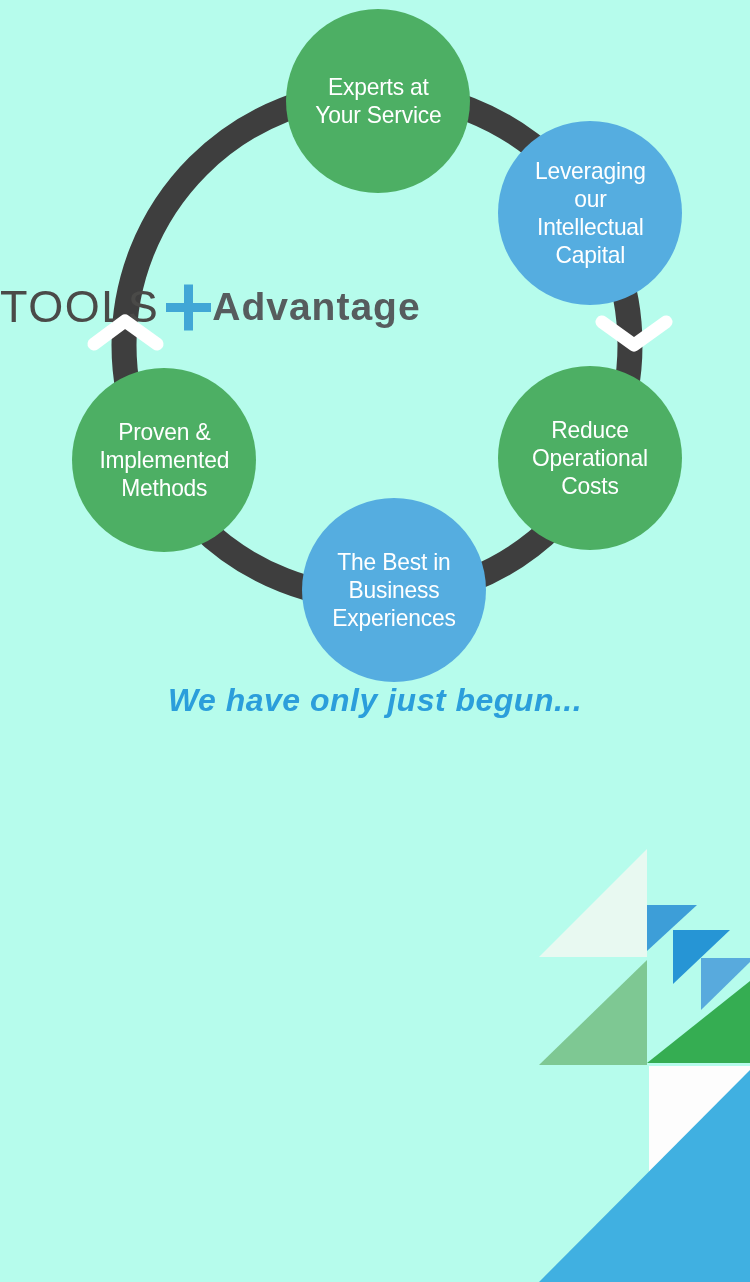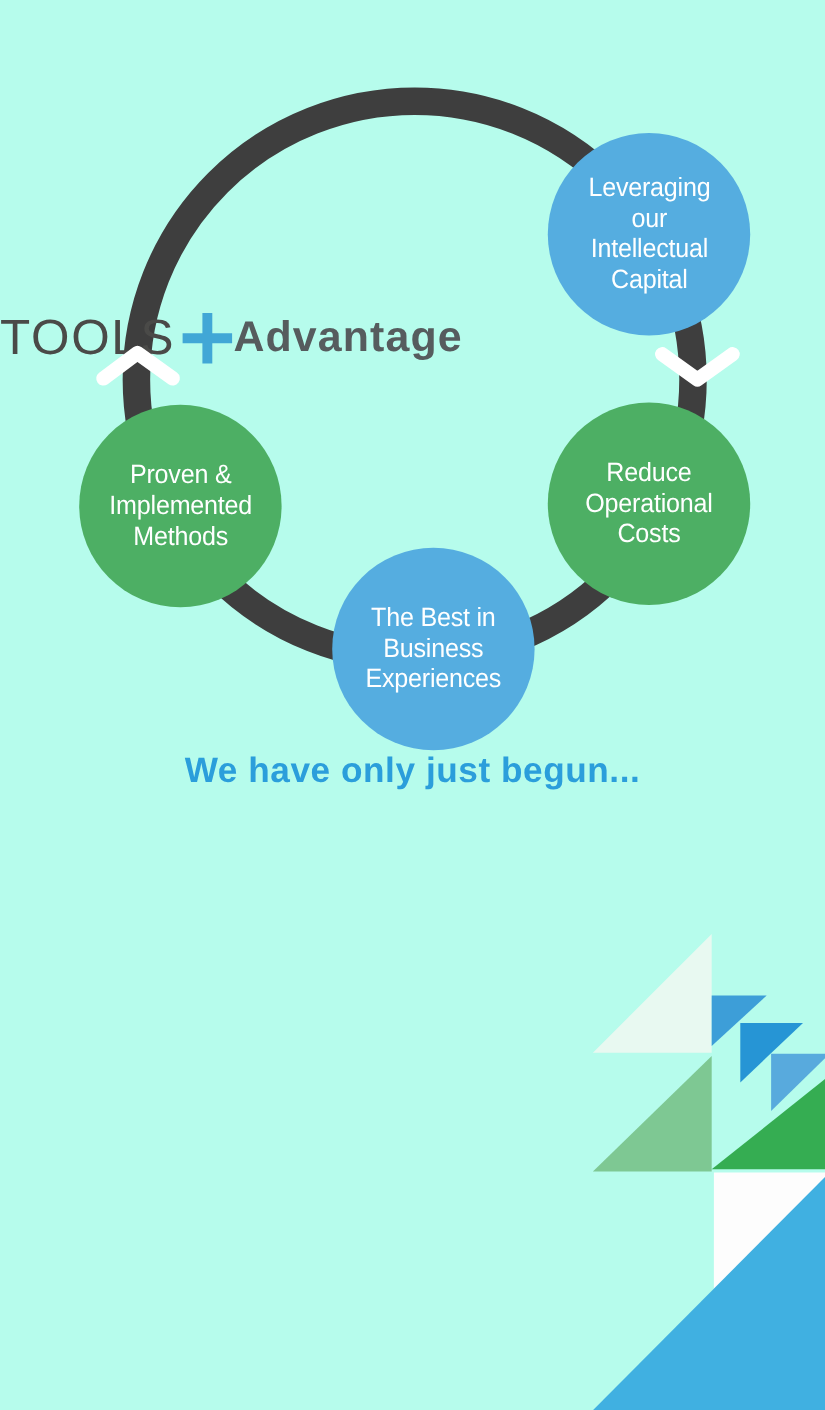--- a/index.html
+++ b/index.html
@@ -43,21 +43,21 @@
   .plus-icon path{stroke:var(--plus);stroke-width:9px;fill:none;}
   .center-subtitle{
     margin-top:1px;font-size:39px;font-weight:700;letter-spacing:1px;
     color:var(--subtitle-text);
     text-align:right;
   }
 
   
   .tagline{
     position:absolute;left:0;top:682px;width:750px;text-align:center;z-index:3;
-    font-size:32px;font-weight:700;letter-spacing:0.5px;
+    font-size:32px;font-style:italic;font-weight:700;letter-spacing:0.5px;
     color:var(--tagline-text);
   }
 
   
   .corner-decoration{position:absolute;left:500px;top:830px;z-index:0;}
   .tri-pale{fill:var(--tri-pale);}
   .tri-blue-a{fill:var(--tri-blue-a);}
   .tri-blue-b{fill:var(--tri-blue-b);}
   .tri-blue-c{fill:var(--tri-blue-c);}
   .tri-green-light{fill:var(--tri-green-light);}
@@ -67,20 +67,26 @@
 </style>
 </head>
 <body>
 
 <div class="stage">
 
   <svg class="layer" width="750" height="750" viewBox="0 0 750 750">
     <circle class="ring-arc" cx="377" cy="345" r="253"></circle>
   </svg>
 
+  <div class="node green" style="left:286px;top:9px;">
+    <div class="node-text">
+      <div>Experts at</div>
+      <div>Your Service</div>
+    </div>
+  </div>
 
 
   <div class="node blue" style="left:498px;top:121px;">
     <div class="node-text">
       <div>Leveraging</div>
       <div>our</div>
       <div>Intellectual</div>
       <div>Capital</div>
     </div>
   </div>

